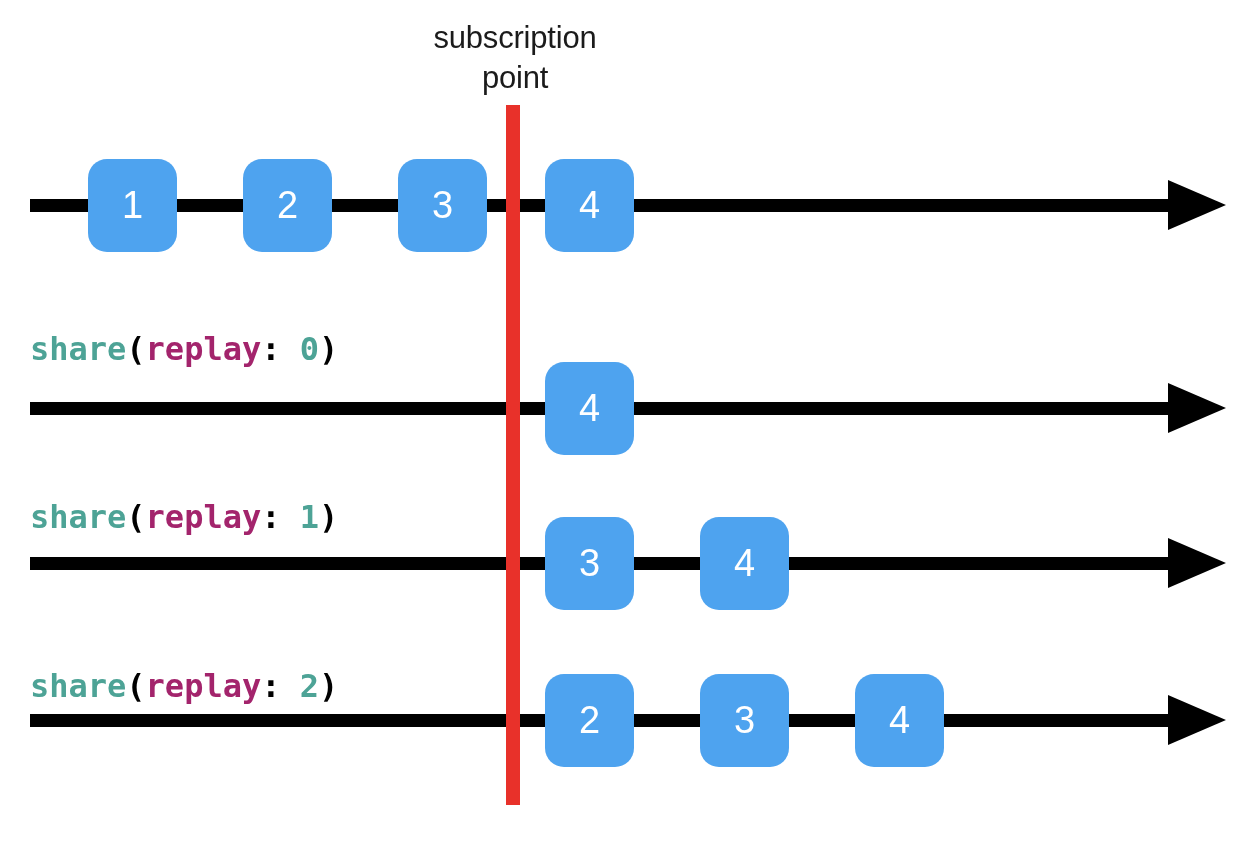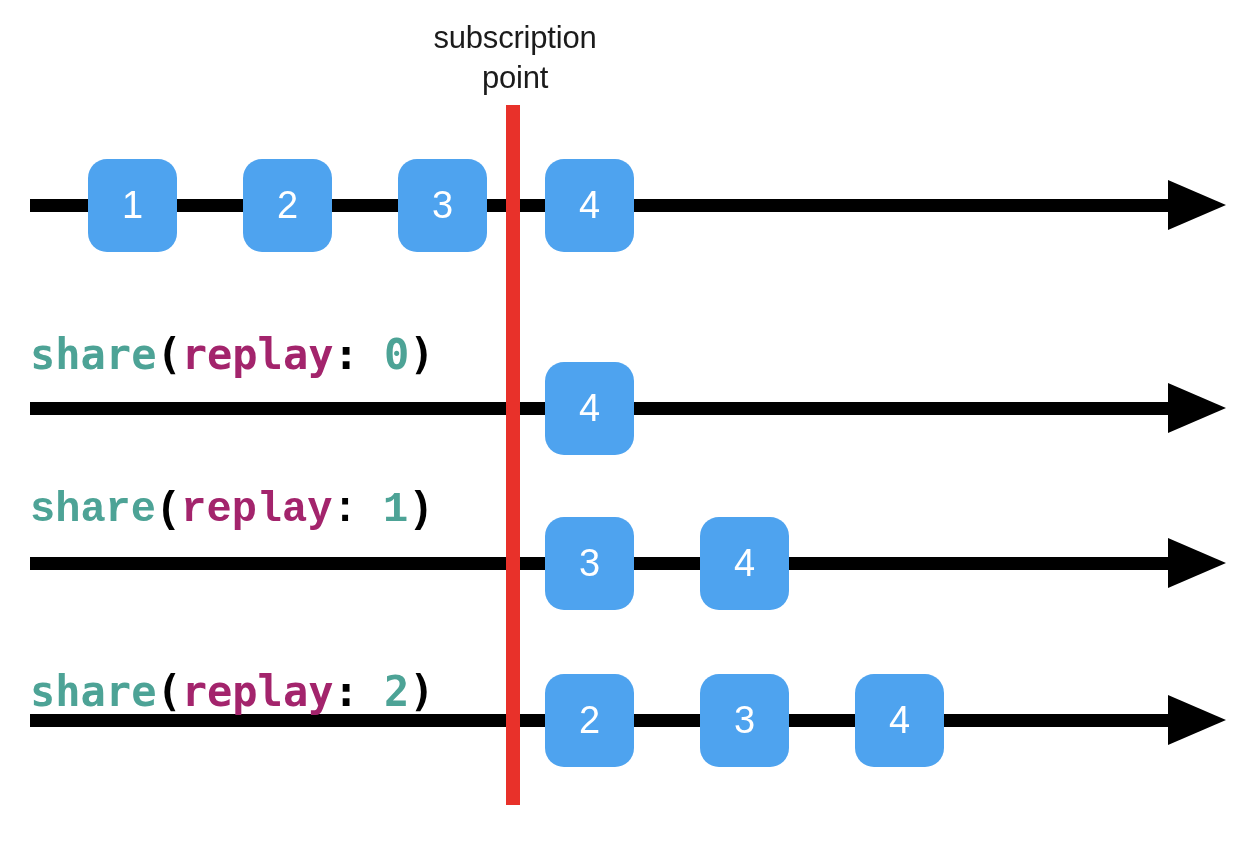--- a/index.html
+++ b/index.html
@@ -93,21 +93,21 @@
     justify-content: center;
     z-index: 3;
     box-sizing: border-box;
   }
 
   
   .code-label {
     position: absolute;
     left: 30px;
     font-family: "DejaVu Sans Mono", monospace;
-    font-size: 42px;
+    font-size: 32px;
     font-weight: bold;
     white-space: pre;
     letter-spacing: 0px;
     z-index: 2;
   }
   .tok-fn   { color: #4da396; }
   .tok-arg  { color: #a3246c; }
   .tok-punc { color: #000000; }
   .tok-num  { color: #4da396; }
 </style>
@@ -129,21 +129,21 @@
         <div class="marble" style="left: 243px;">2</div>
         <div class="marble" style="left: 398px;">3</div>
         <div class="marble" style="left: 545px;">4</div>
       </div>
       <div class="code-label" style="top: 330px;"><span class="tok-fn">share</span><span class="tok-punc">(</span><span class="tok-arg">replay</span><span class="tok-punc">: </span><span class="tok-num">0</span><span class="tok-punc">)</span></div>
       <div class="row" style="top: 408px;">
         <div class="track"></div>
         <div class="arrow-head"></div>
         <div class="marble" style="left: 545px;">4</div>
       </div>
-      <div class="code-label" style="top: 486px; font-family: Liberation Mono, monospace;"><span class="tok-fn">share</span><span class="tok-punc">(</span><span class="tok-arg">replay</span><span class="tok-punc">: </span><span class="tok-num">1</span><span class="tok-punc">)</span></div>
+      <div class="code-label" style="top: 498px;"><span class="tok-fn">share</span><span class="tok-punc">(</span><span class="tok-arg">replay</span><span class="tok-punc">: </span><span class="tok-num">1</span><span class="tok-punc">)</span></div>
       <div class="row" style="top: 563px;">
         <div class="track"></div>
         <div class="arrow-head"></div>
         <div class="marble" style="left: 545px;">3</div>
         <div class="marble" style="left: 700px;">4</div>
       </div>
       <div class="code-label" style="top: 667px;"><span class="tok-fn">share</span><span class="tok-punc">(</span><span class="tok-arg">replay</span><span class="tok-punc">: </span><span class="tok-num">2</span><span class="tok-punc">)</span></div>
       <div class="row" style="top: 720px;">
         <div class="track"></div>
         <div class="arrow-head"></div>

